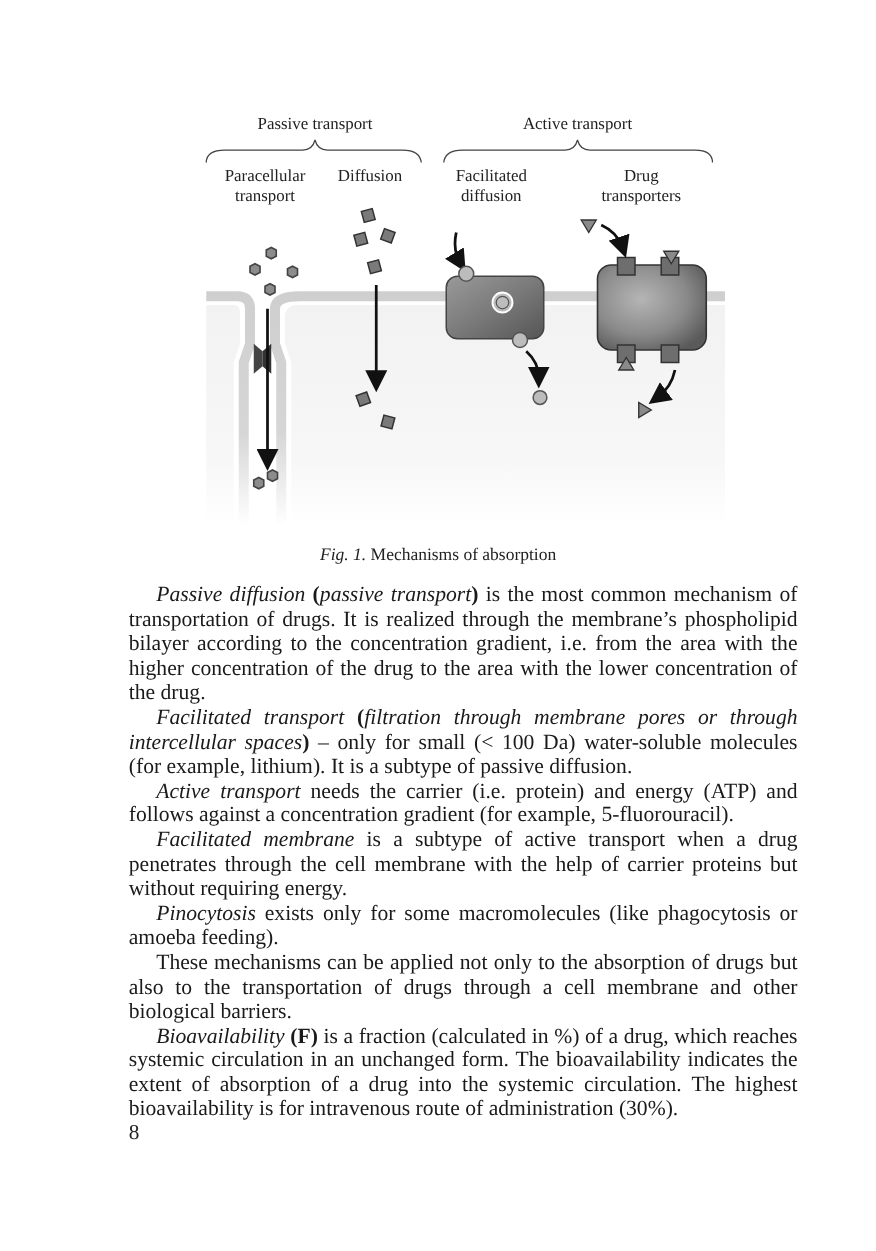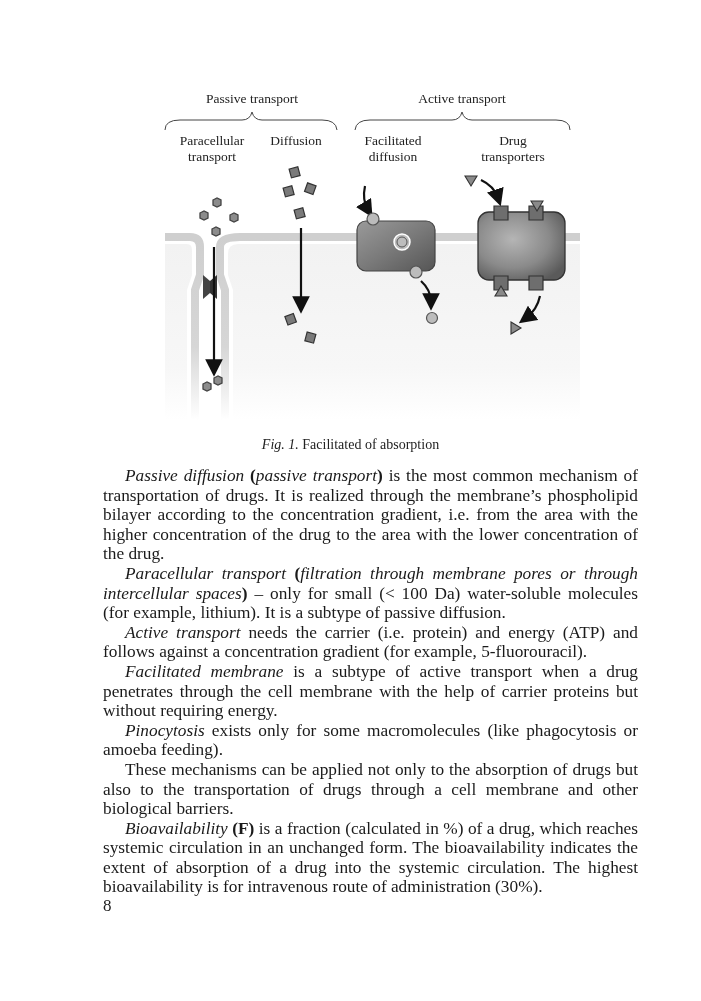--- a/index.html
+++ b/index.html
@@ -118,29 +118,29 @@
       <polygon points="531,201 543,201 537,211"></polygon>
       <polygon points="495,296 507,296 501,286"></polygon>
       <polygon points="511,322 511,334 521,328"></polygon>
     </g>
     <path d="M481,180 Q494,186 498,198" fill="none" stroke="#111" stroke-width="2.2" marker-end="url(#ah)"></path>
     <path d="M540,296 Q537,310 526,318" fill="none" stroke="#111" stroke-width="2.2" marker-end="url(#ah)"></path>
   </svg>
 </div>
 
 <div class="caption">
-  <i>Fig. 1.</i><span> Facilitated of absorption</span>
+  <i>Fig. 1.</i><span> Mechanisms of absorption</span>
 </div>
 
 <div class="body-text">
   <p class="para">
     <span class="term">Passive diffusion</span><span class="bold"> (</span><span class="term">passive transport</span><span class="bold">)</span><span> is the most common mechanism of transportation of drugs. It is realized through the membrane’s phospholipid bilayer according to the concentration gradient, i.e. from the area with the higher concentration of the drug to the area with the lower concentration of the drug.</span>
   </p>
   <p class="para">
-    <span class="term">Paracellular transport</span><span class="bold"> (</span><span class="term">filtration through membrane pores or through intercellular spaces</span><span class="bold">)</span><span> – only for small (&lt; 100 Da) water-soluble molecules (for example, lithium). It is a subtype of passive diffusion.</span>
+    <span class="term">Facilitated transport</span><span class="bold"> (</span><span class="term">filtration through membrane pores or through intercellular spaces</span><span class="bold">)</span><span> – only for small (&lt; 100 Da) water-soluble molecules (for example, lithium). It is a subtype of passive diffusion.</span>
   </p>
   <p class="para">
     <span class="term">Active transport</span><span> needs the carrier (i.e. protein) and energy (ATP) and follows against a concentration gradient (for example, 5-fluorouracil).</span>
   </p>
   <p class="para">
     <span class="term">Facilitated membrane</span><span> is a subtype of active transport when a drug penetrates through the cell membrane with the help of carrier proteins but without requiring energy.</span>
   </p>
   <p class="para">
     <span class="term">Pinocytosis</span><span> exists only for some macromolecules (like phagocytosis or amoeba feeding).</span>
   </p>

